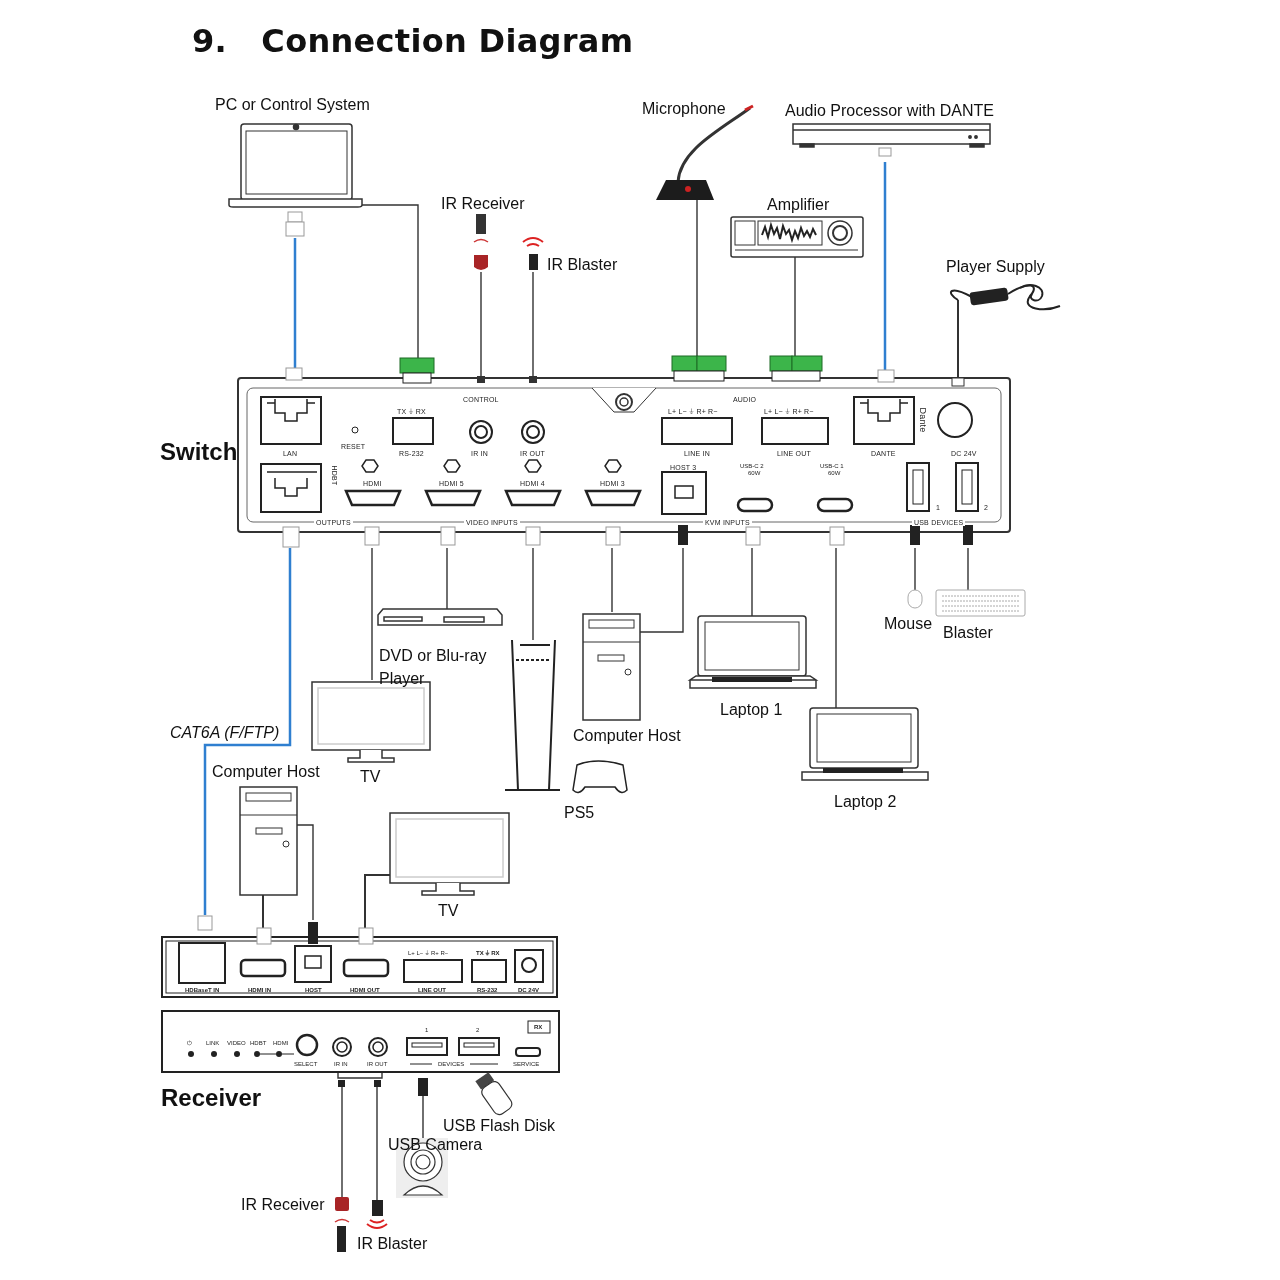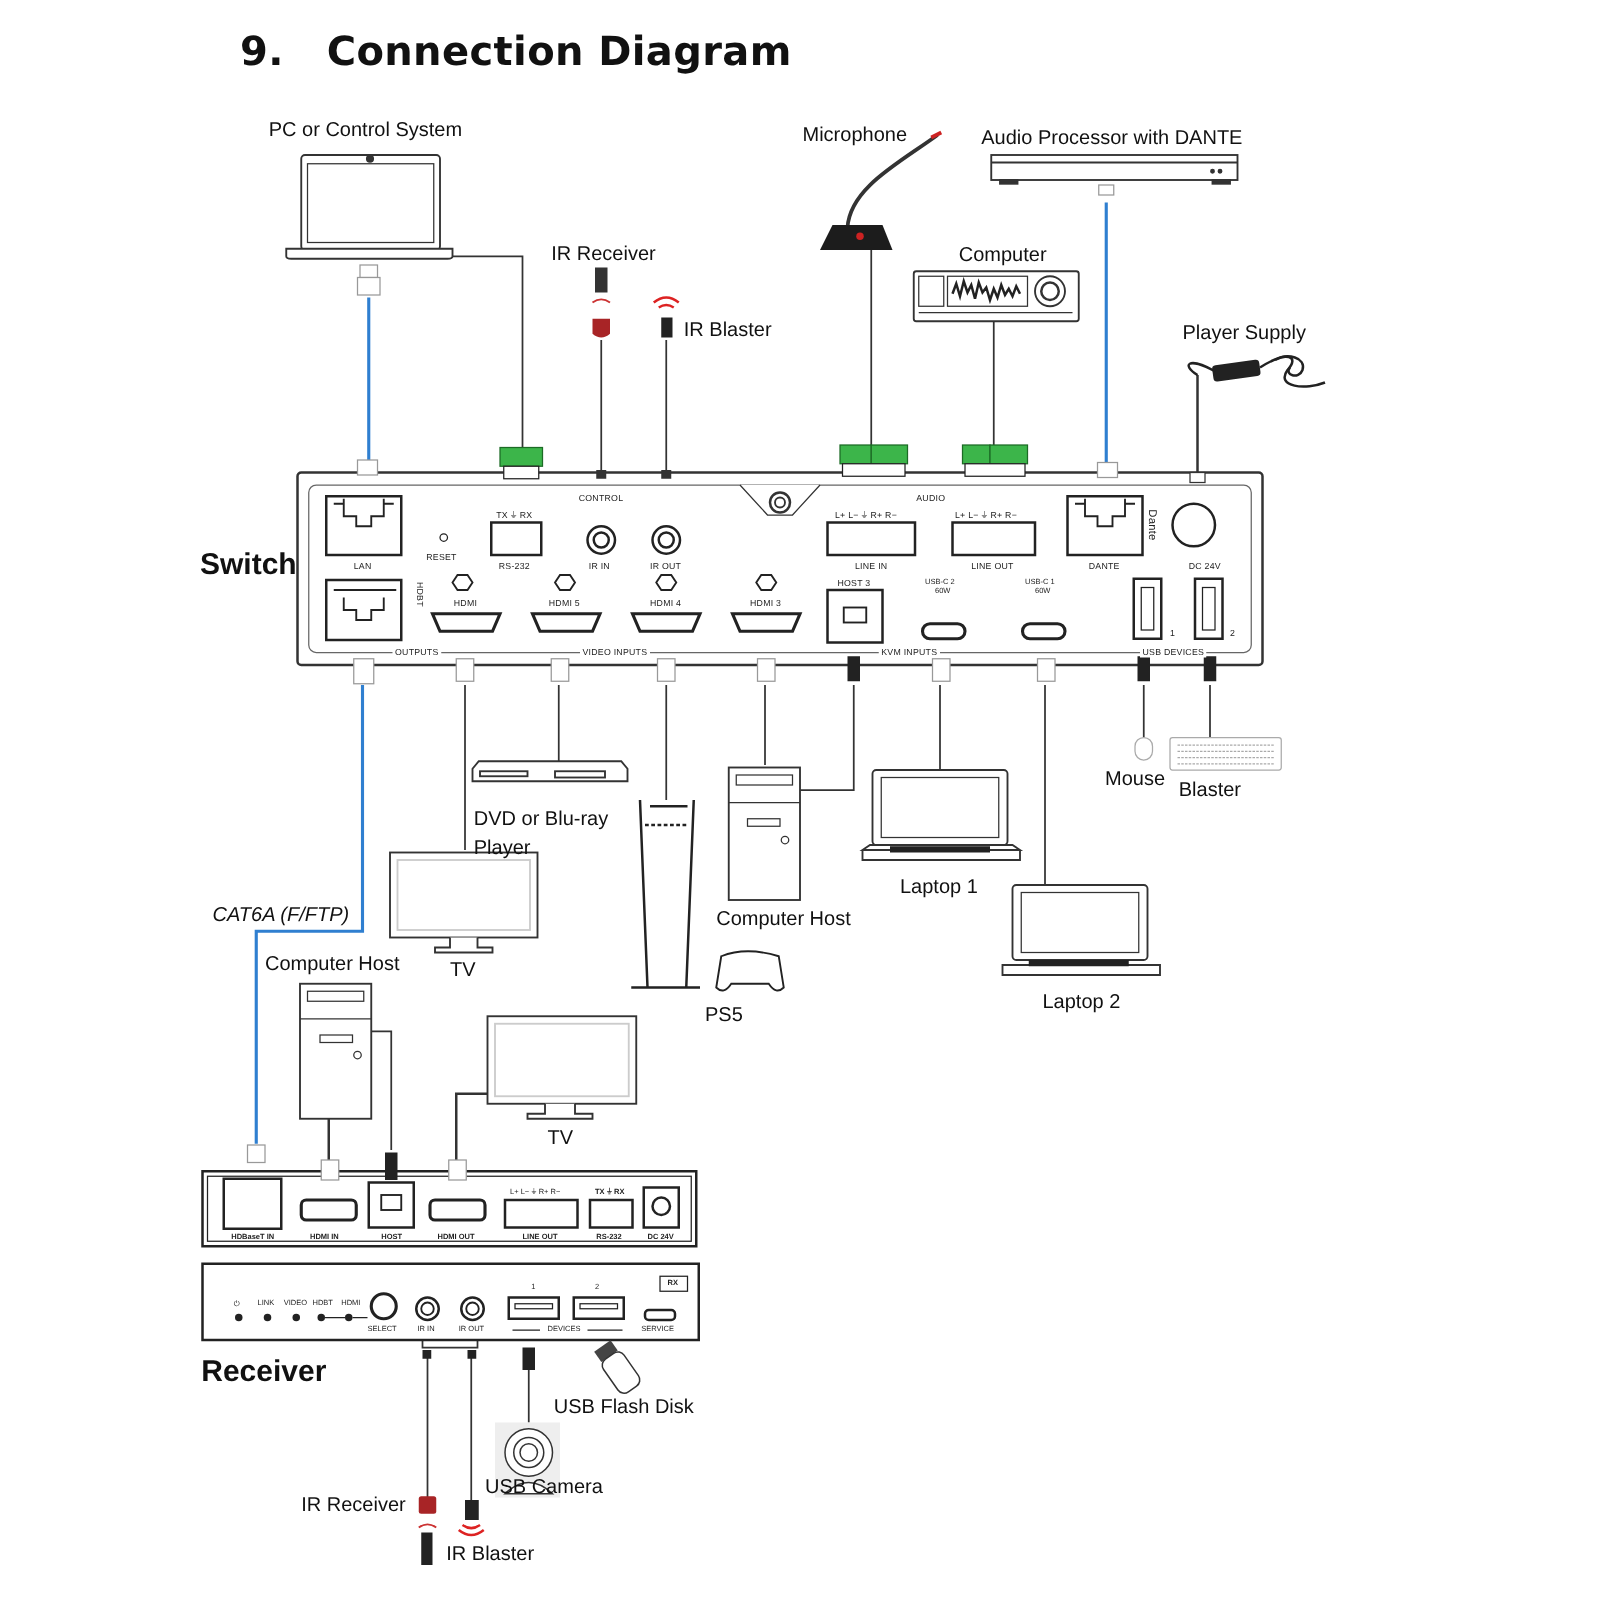--- a/index.html
+++ b/index.html
@@ -327,36 +327,36 @@
   <path d="M367 1224 q10 8 20 0 M370 1220 q7 5 14 0" stroke="#d22" fill="none" stroke-width="2"></path>
   <rect x="338" y="1080" width="7" height="7" fill="#222"></rect>
     <rect x="374" y="1080" width="7" height="7" fill="#222"></rect>
 </svg>
 
 <div class="lbl" style="left:215px;top:96px;">PC or Control System</div>
 <div class="lbl" style="left:441px;top:195px;">IR Receiver</div>
 <div class="lbl" style="left:547px;top:256px;">IR Blaster</div>
 <div class="lbl" style="left:642px;top:100px;">Microphone</div>
 <div class="lbl" style="left:785px;top:102px;">Audio Processor with DANTE</div>
-<div class="lbl" style="left:767px;top:196px;">Computer</div>
+<div class="lbl" style="left:767px;top:196px;">Amplifier</div>
 <div class="lbl" style="left:946px;top:258px;">Player Supply</div>
 <div class="lbl" style="left:379px;top:635px;margin-top:12px;">DVD or Blu-ray</div>
 <div class="lbl" style="left:379px;top:670px;">Player</div>
 <div class="lbl" style="left:360px;top:768px;">TV</div>
 <div class="lbl" style="left:564px;top:804px;">PS5</div>
 <div class="lbl" style="left:573px;top:727px;">Computer Host</div>
 <div class="lbl" style="left:720px;top:701px;">Laptop 1</div>
 <div class="lbl" style="left:834px;top:793px;">Laptop 2</div>
 <div class="lbl" style="left:884px;top:615px;">Mouse</div>
 <div class="lbl" style="left:943px;top:624px;">Blaster</div>
 <div class="lbl" style="left:170px;top:724px;font-style:italic;">CAT6A (F/FTP)</div>
 <div class="lbl" style="left:212px;top:763px;">Computer Host</div>
 <div class="lbl" style="left:438px;top:902px;">TV</div>
 <div class="lbl" style="left:443px;top:1117px;">USB Flash Disk</div>
-<div class="lbl" style="left:388px;top:1181px;">USB Camera</div>
+<div class="lbl" style="left:388px;top:1136px;">USB Camera</div>
 <div class="lbl" style="left:241px;top:1196px;">IR Receiver</div>
 <div class="lbl" style="left:357px;top:1235px;">IR Blaster</div>
 
 <div class="big" style="left:160px;top:438px;">Switch</div>
 <div class="big" style="left:161px;top:1084px;">Receiver</div>
 
 <div class="tiny" style="left:461px;top:396px;background:#fff;padding:0 2px;">CONTROL</div>
 <div class="tiny" style="left:731px;top:396px;background:#fff;padding:0 2px;">AUDIO</div>
 <div class="tiny" style="left:314px;top:519px;background:#fff;padding:0 2px;">OUTPUTS</div>
 <div class="tiny" style="left:464px;top:519px;background:#fff;padding:0 2px;">VIDEO INPUTS</div>

